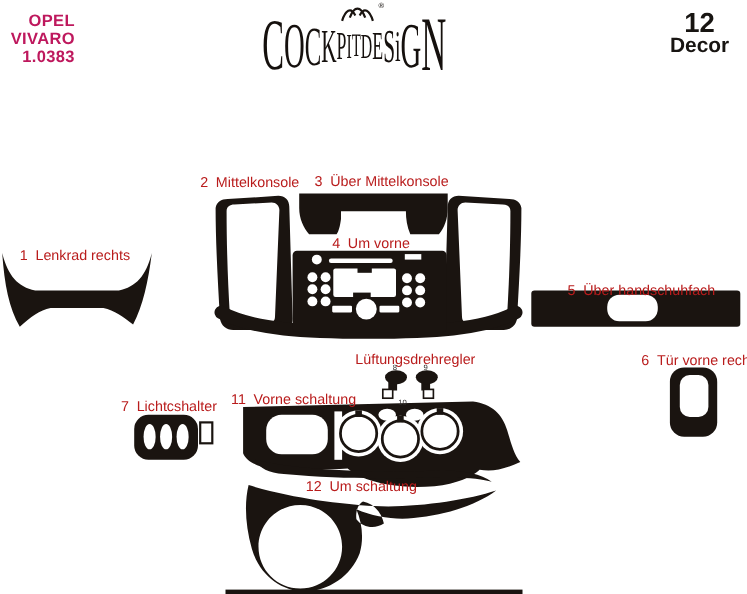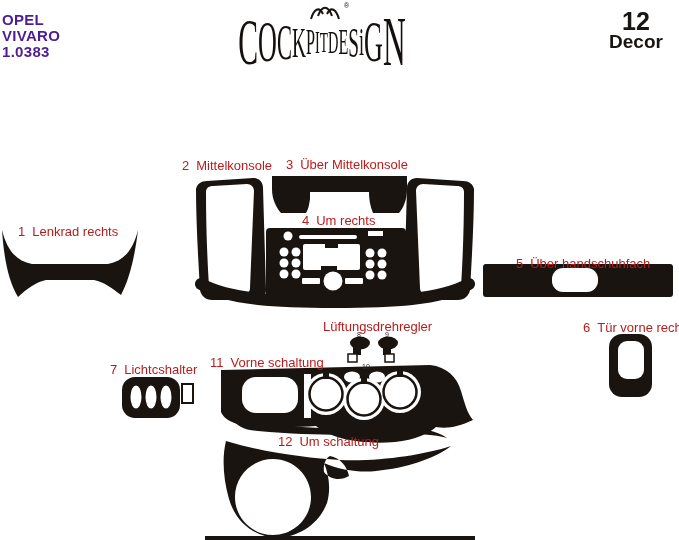--- a/index.html
+++ b/index.html
@@ -2,22 +2,22 @@
 <html><head>
 <meta charset="utf-8">
 <style>
   html,body{margin:0;padding:0}
   body{
     width:679px;height:540px;position:relative;background:#ffffff;
     font-family:"Liberation Sans",sans-serif;overflow:hidden;
     --part:#1a1410;
   }
   .veh{
-    position:absolute;left:2px;top:12px;width:66px;text-align:left;
-    font-weight:bold;font-size:15px;line-height:16px;color:#4c1d95;letter-spacing:.3px;
+    position:absolute;left:2px;top:12px;width:66px;text-align:right;
+    font-weight:bold;font-size:15px;line-height:16px;color:#be185d;letter-spacing:.3px;
   }
   .decor{
     position:absolute;right:8px;top:9px;width:70px;text-align:center;
     font-weight:bold;color:#181512;
   }
   .decor .n{font-size:25px;line-height:24px;display:block}
   .decor .d{font-size:19px;line-height:18px;display:block}
   .logo{position:absolute;left:212px;top:6px;width:220px;height:66px}
   .logo-letters{
     position:absolute;left:0;top:6px;width:220px;height:60px;
@@ -167,21 +167,21 @@
 <div class="label" style="left:18px;top:224px">
   <span class="num">1</span><span>Lenkrad rechts</span>
 </div>
 <div class="label" style="left:182px;top:158px">
   <span class="num">2</span><span>Mittelkonsole</span>
 </div>
 <div class="label" style="left:286px;top:157px">
   <span class="num">3</span><span>Über Mittelkonsole</span>
 </div>
 <div class="label" style="left:302px;top:213px">
-  <span class="num">4</span><span>Um rechts</span>
+  <span class="num">4</span><span>Um vorne</span>
 </div>
 <div class="label" style="left:516px;top:256px">
   <span class="num">5</span><span>Über  handschuhfach</span>
 </div>
 <div class="label" style="left:583px;top:320px">
   <span class="num">6</span><span>Tür vorne rechts</span>
 </div>
 <div class="label" style="left:110px;top:362px">
   <span class="num">7</span><span>Lichtcshalter</span>
 </div>

